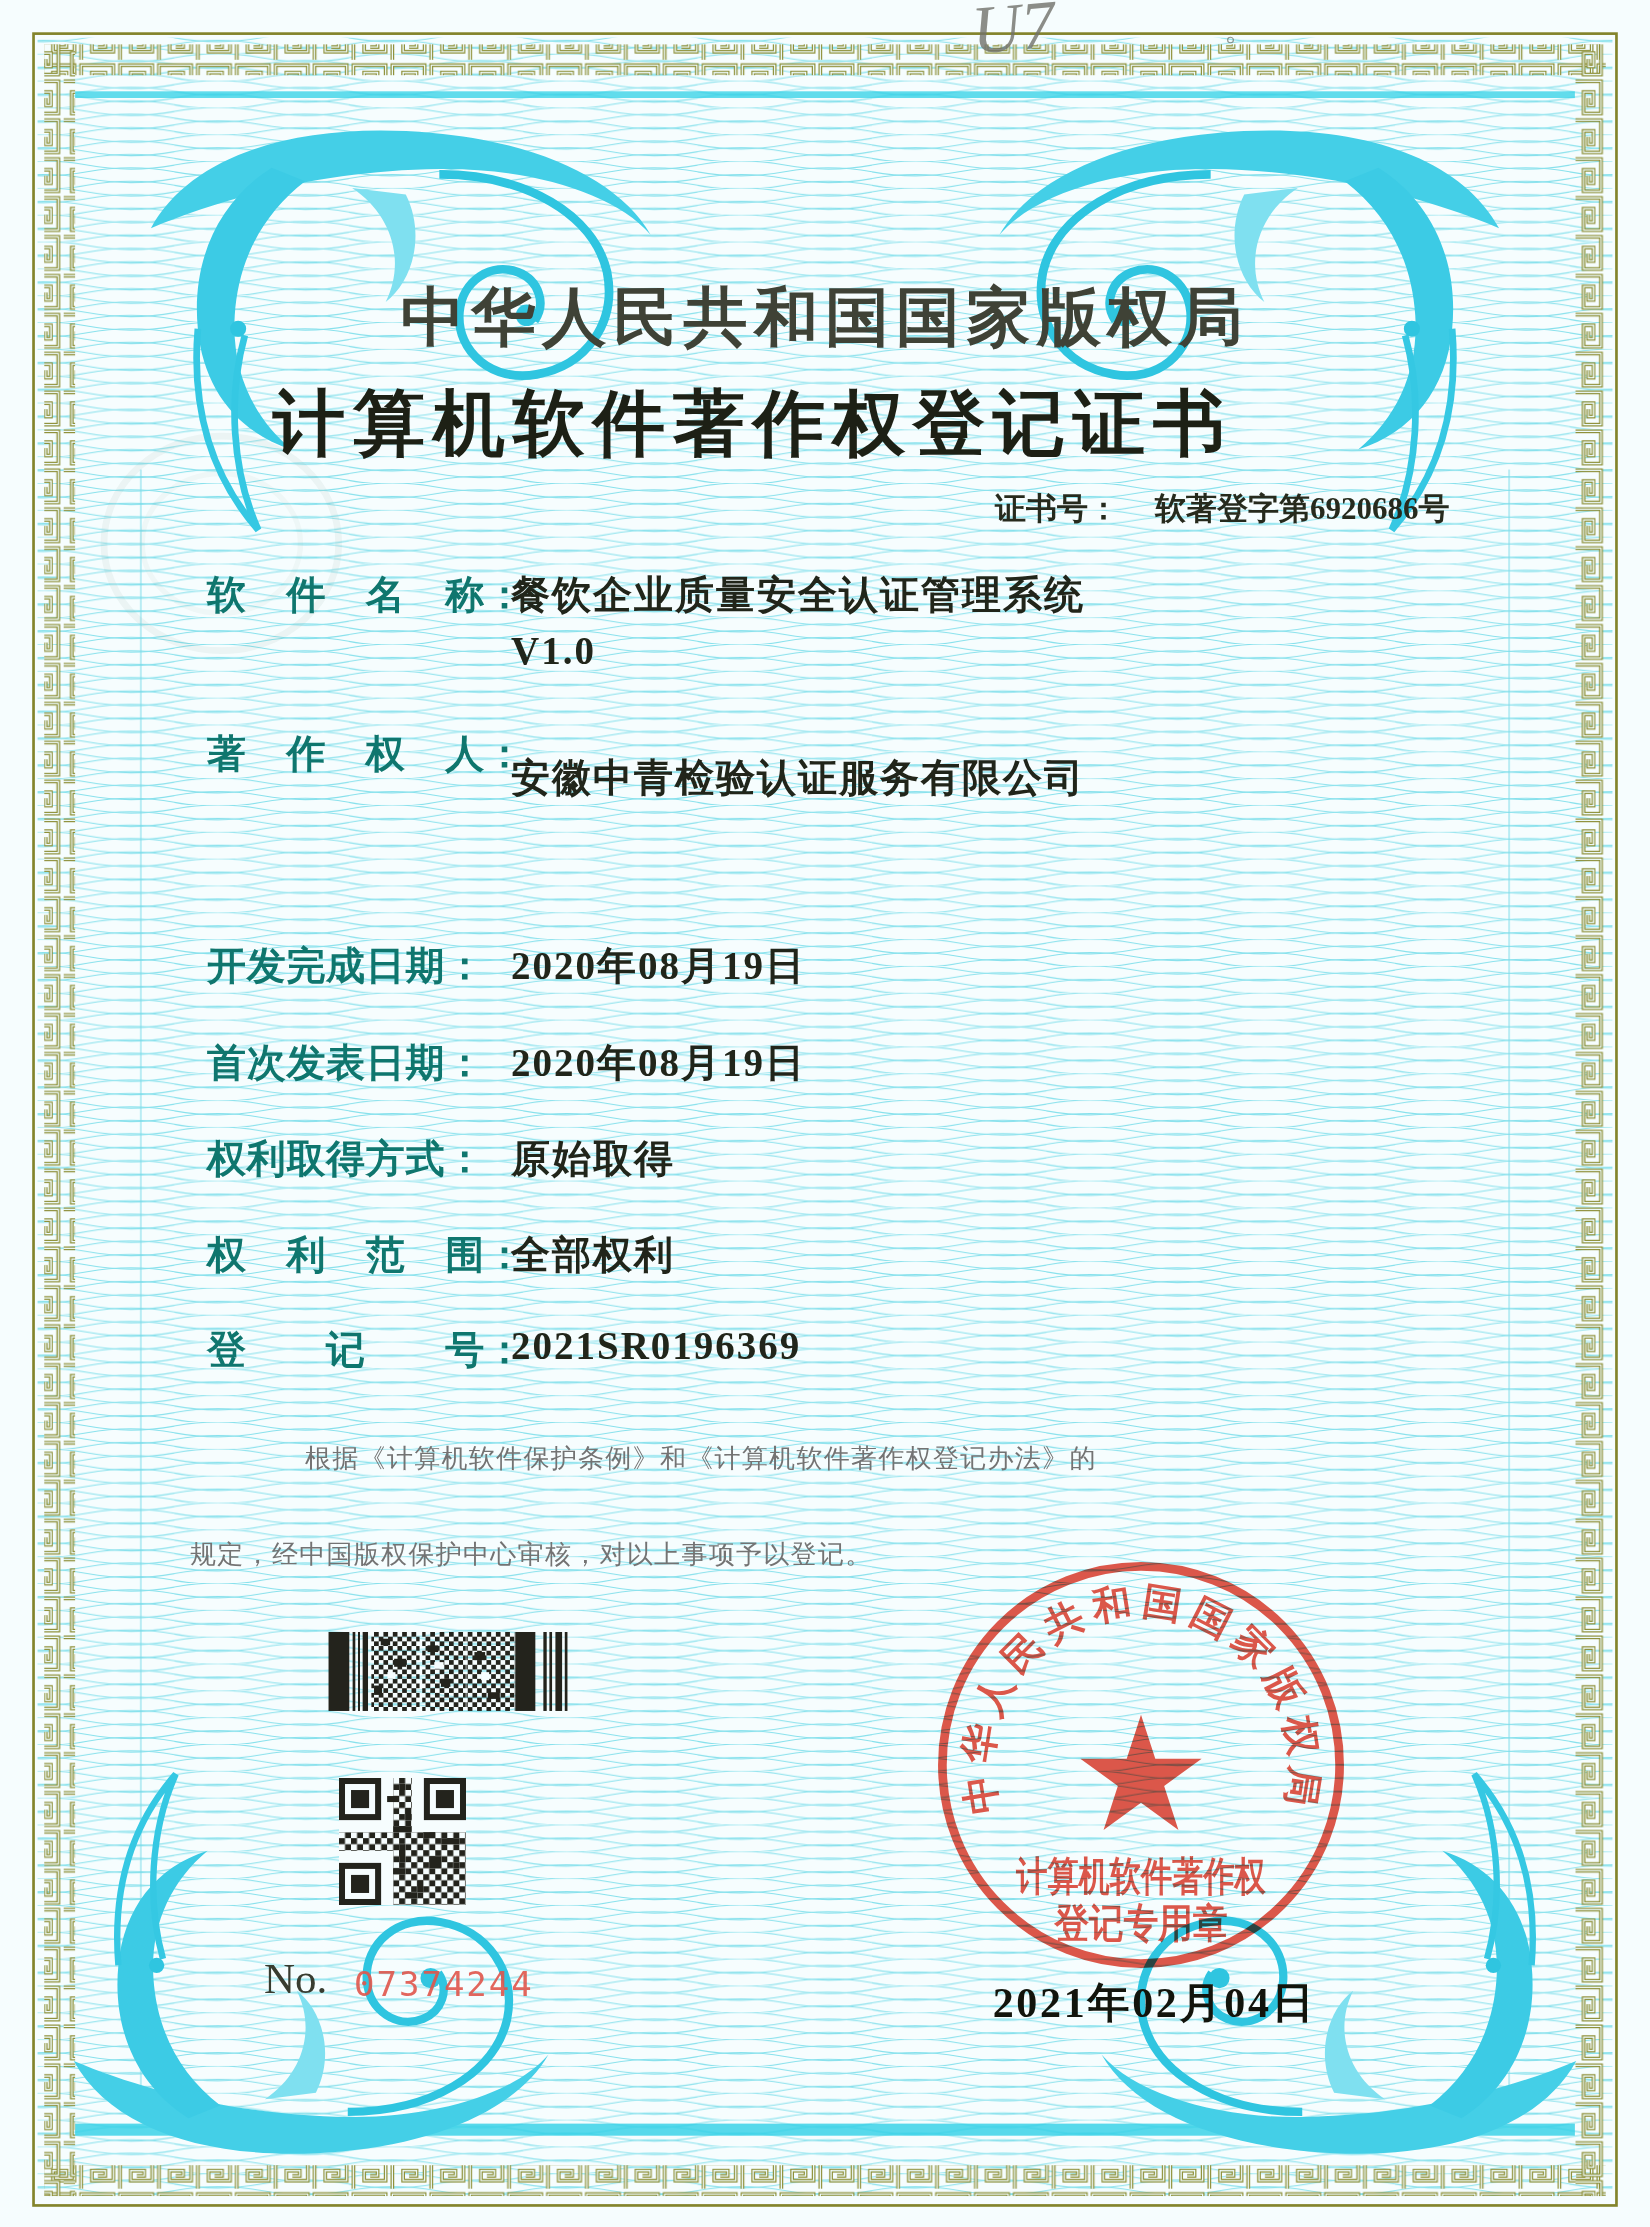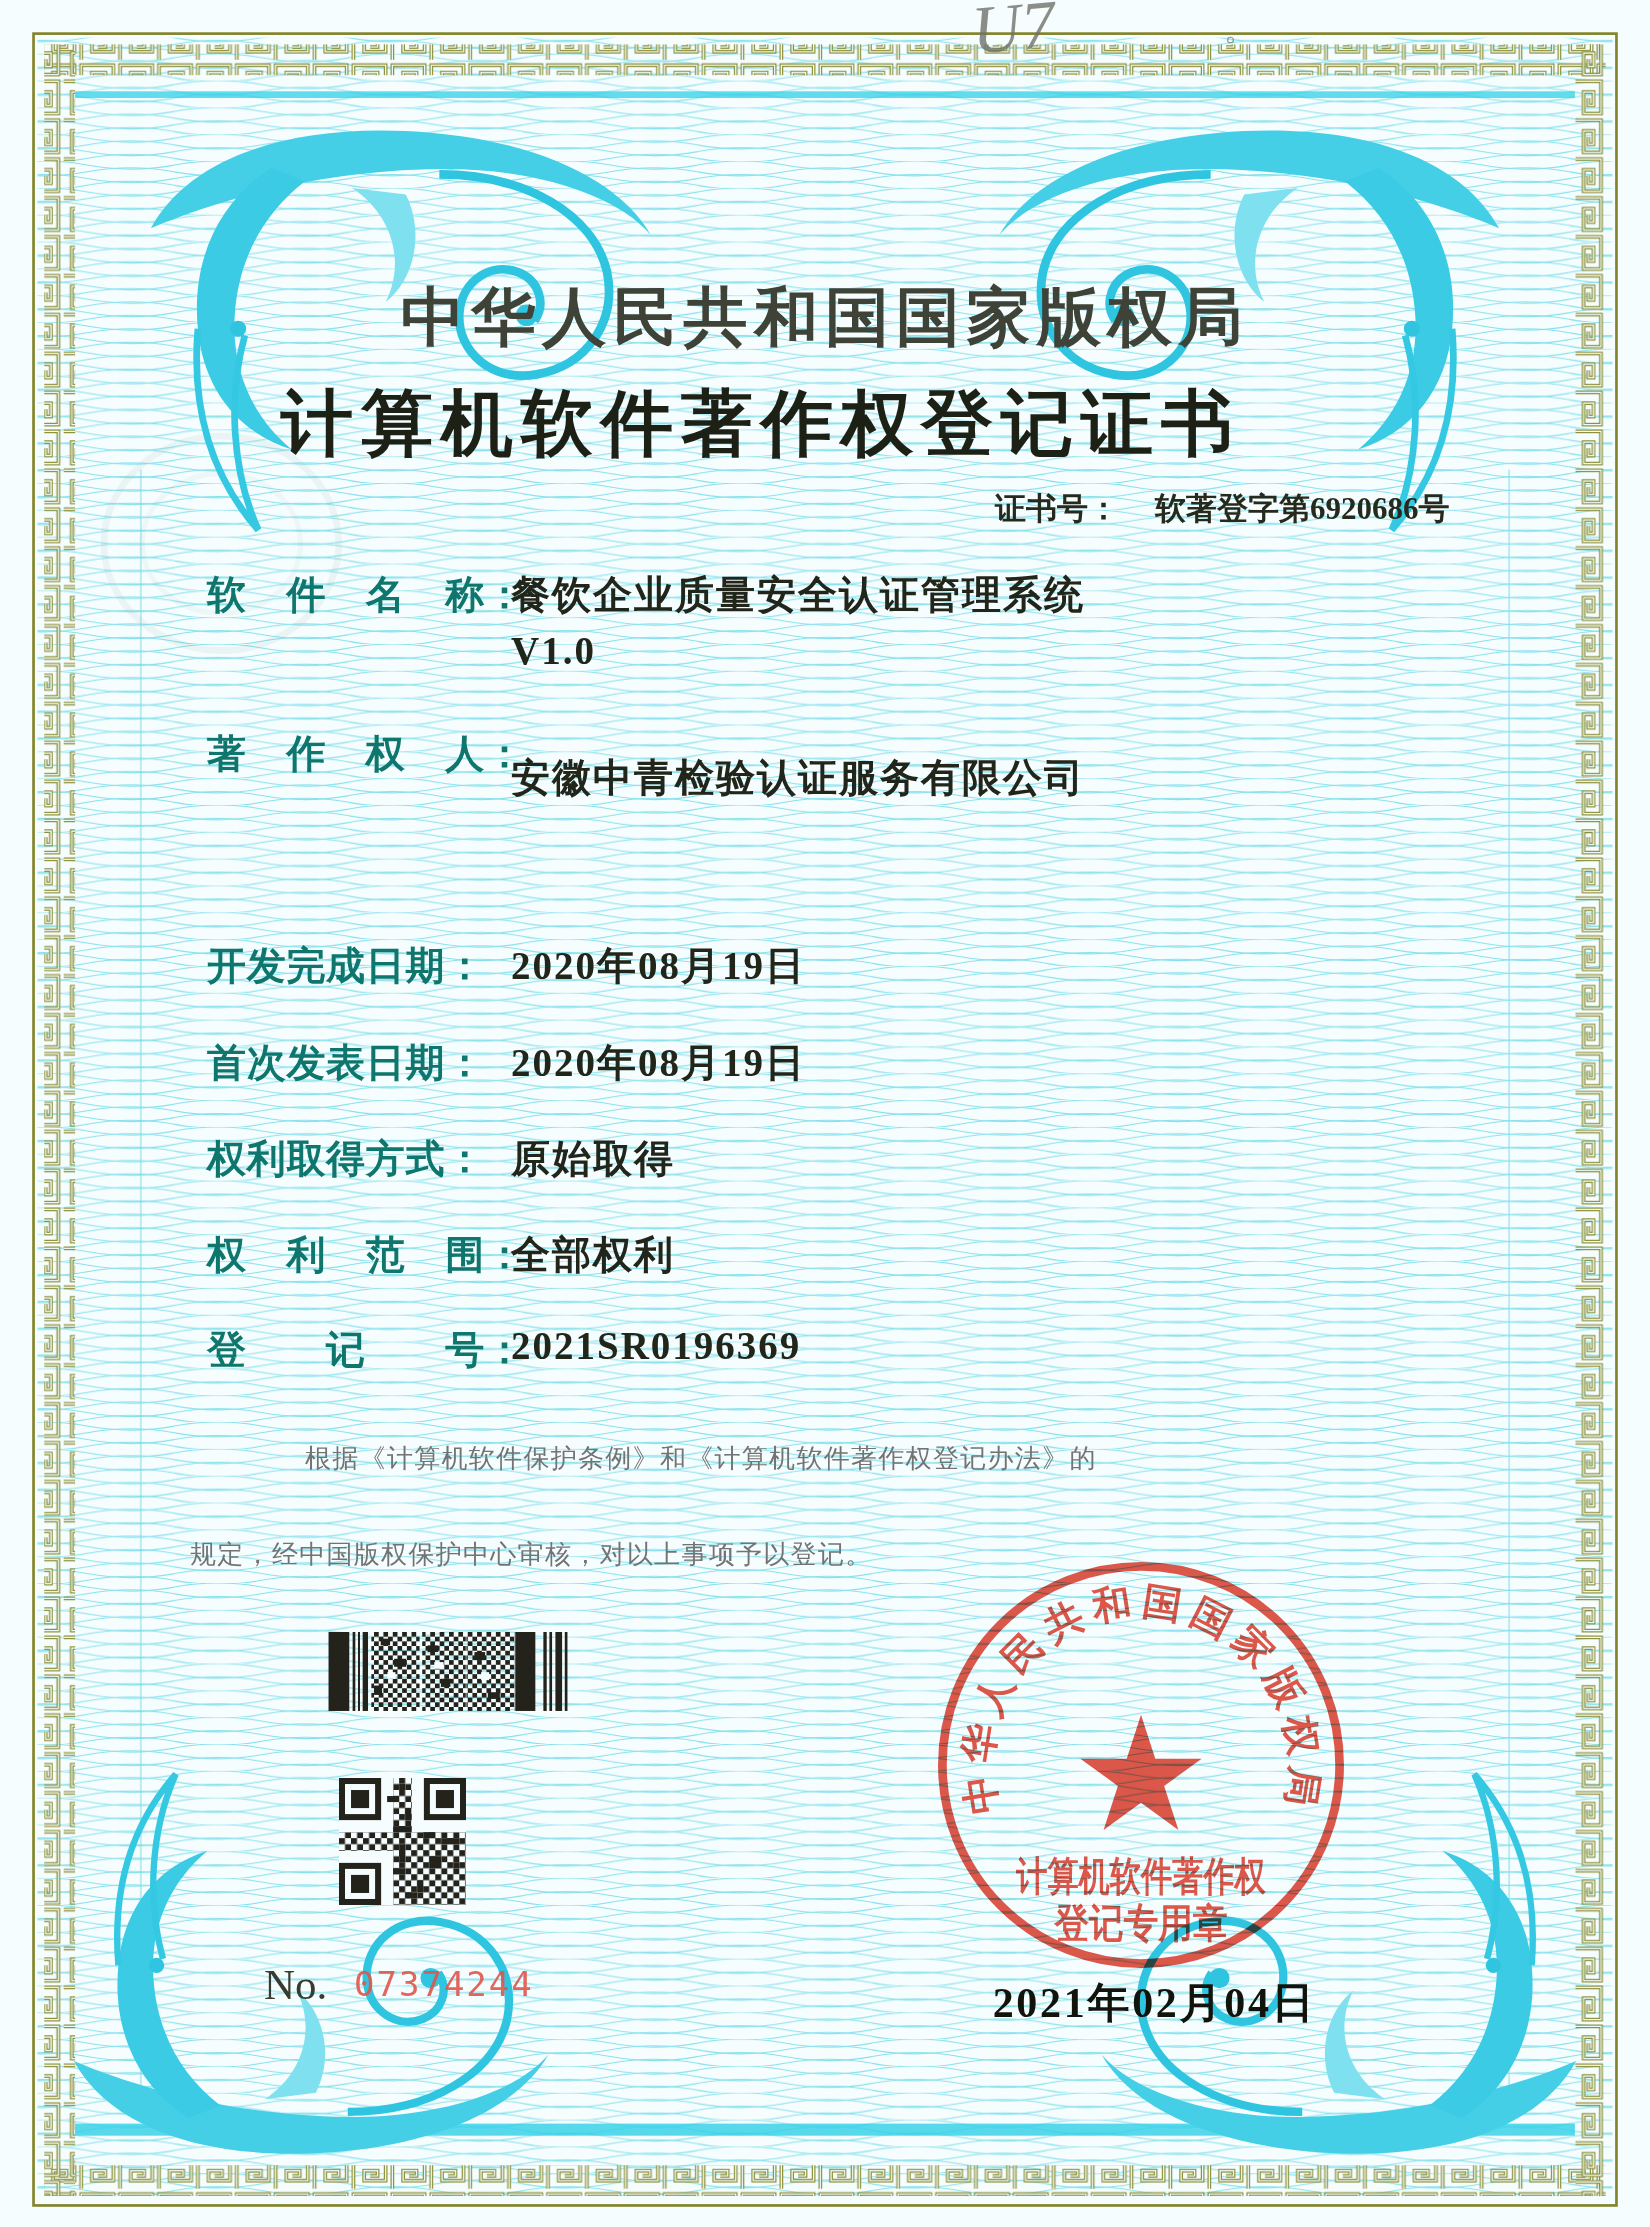--- a/index.html
+++ b/index.html
@@ -6,26 +6,26 @@
   .page{
     position:relative;width:1650px;height:2227px;overflow:hidden;
     background:#f6fdfe;
     font-family:"Liberation Serif","DejaVu Serif",serif;
   }
   .abs{position:absolute;white-space:pre;}
   .bgsvg{position:absolute;left:0;top:0;z-index:0;}
   .authority{left:0;top:274px;width:1650px;text-align:center;
     font-size:64px;font-weight:700;letter-spacing:6.7px;color:#3f4236;z-index:3;}
   .cert-title{left:0;top:376px;width:1506px;text-align:center;
-    font-size:72px;font-weight:700;letter-spacing:8px;color:#1d2015;z-index:3;margin-left:8px;}
+    font-size:72px;font-weight:700;letter-spacing:8px;color:#1d2015;z-index:3;}
   .certno{left:995px;top:488px;font-size:31px;font-weight:700;color:#262a1d;z-index:3;display:flex;gap:36px;}
   .lbl{left:207px;font-size:39px;font-weight:700;letter-spacing:0.7px;color:#0f766e;z-index:3;}
   .val{left:511px;font-size:39px;font-weight:700;letter-spacing:2px;color:#21251a;z-index:3;}
   .stmt{font-size:26px;font-weight:400;letter-spacing:1.3px;color:#737373;z-index:3;}
-  .serial-label{left:264px;top:1954px;font-size:43px;color:#383c30;z-index:3;margin-top:6px;}
+  .serial-label{left:264px;top:1954px;font-size:43px;color:#383c30;z-index:3;}
   .serial-number{left:354px;top:1964px;font-size:34px;letter-spacing:2px;color:#e0564c;opacity:.9;
     font-family:"DejaVu Sans Mono","Liberation Mono",monospace;z-index:3;}
   .issue-date{left:953px;top:1975px;width:403px;text-align:center;
     font-size:42px;font-weight:700;letter-spacing:2.7px;color:#12140c;z-index:2;}
   .pencil{left:972px;top:-12px;font-size:68px;font-style:italic;color:rgba(112,112,106,.8);
     transform:rotate(-5deg);z-index:6;}
   .pencil-dot{left:1224px;top:9.4px;font-size:31px;color:rgba(112,112,106,.75);z-index:6;}
   .sealsvg{position:absolute;left:933px;top:1557px;z-index:4;mix-blend-mode:multiply;opacity:.93;}
   .codesvg{position:absolute;z-index:3;}
 </style>

